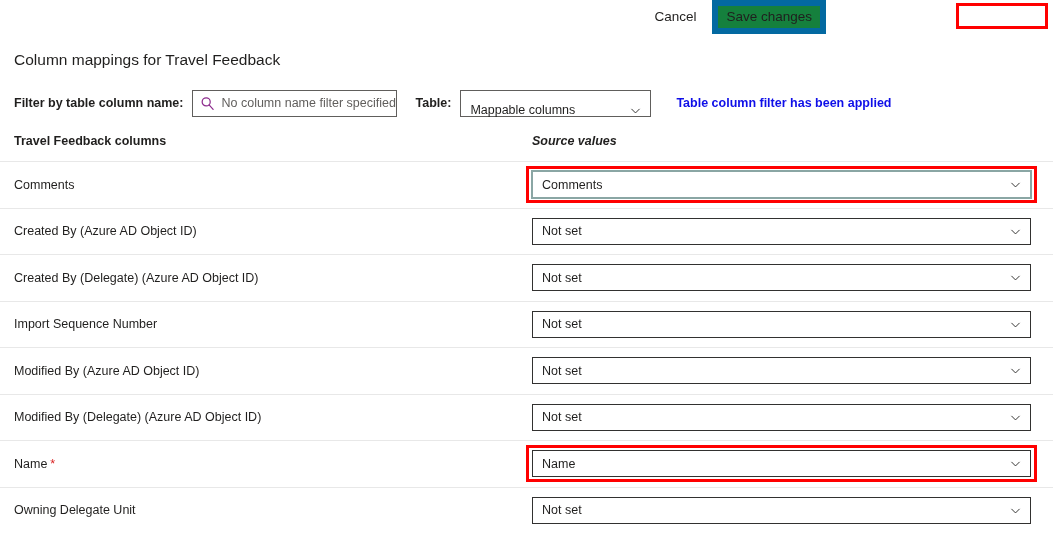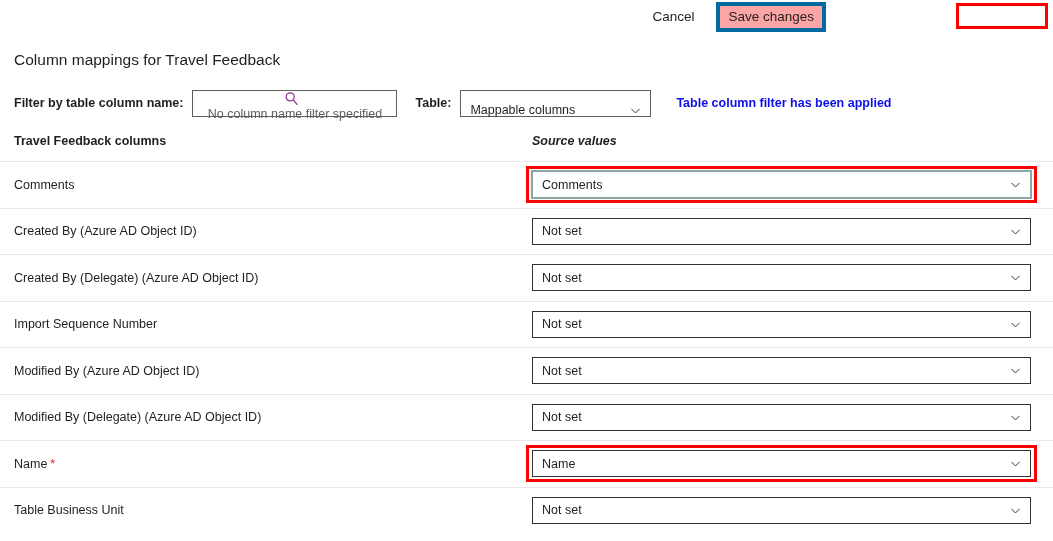--- a/index.html
+++ b/index.html
@@ -35,24 +35,24 @@
     background: transparent;
     border: none;
     padding: 4px 9px;
     cursor: pointer;
     line-height: 16px;
     white-space: nowrap;
     font-family: "Liberation Sans", sans-serif;
   }
   .cmd-btn.primary-annotated {
     position: relative;
-    border: 4px solid #0369a1;
-    background: #fca5a5;
+    border: 6px solid #0369a1;
+    background: #15803d;
     padding: 3px 8px;
-    margin-left: 13px;
+    margin-left: 7px;
   }
   
   .annot-save {
     position: absolute;
     left: 956px;
     top: 3px;
     width: 92px;
     height: 26px;
     border: 3px solid #ff0000;
     pointer-events: none;
@@ -86,21 +86,20 @@
     margin-right: 9px;
   }
   .search-box {
     width: 205px;
     height: 27px;
     border: 1px solid #605e5c;
     background: #ffffff;
     display: flex;
     align-items: center;
     padding: 0 7px;
-    flex-direction: column;
   }
   .search-icon {
     flex: 0 0 auto;
     width: 15px;
     height: 15px;
     margin-right: 6px;
     display: block;
   }
   .search-text {
     font-size: 12.5px;
@@ -329,21 +328,21 @@
       <div class="map-row">
         <div class="row-label">Name<span class="req-star">*</span></div>
         <div class="row-select">
           <span class="row-select-text">Name</span>
           <svg class="chev" viewBox="0 0 16 16">
             <polyline points="3,6 8,11 13,6" fill="none" stroke="#323130" stroke-width="1.2"></polyline>
           </svg>
         </div>
       </div>
       <div class="map-row">
-        <div class="row-label">Table Business Unit</div>
+        <div class="row-label">Owning Delegate Unit</div>
         <div class="row-select">
           <span class="row-select-text">Not set</span>
           <svg class="chev" viewBox="0 0 16 16">
             <polyline points="3,6 8,11 13,6" fill="none" stroke="#323130" stroke-width="1.2"></polyline>
           </svg>
         </div>
       </div>
     </div>
 
 <div class="annot-box" style="top: 165.75px;"></div>

